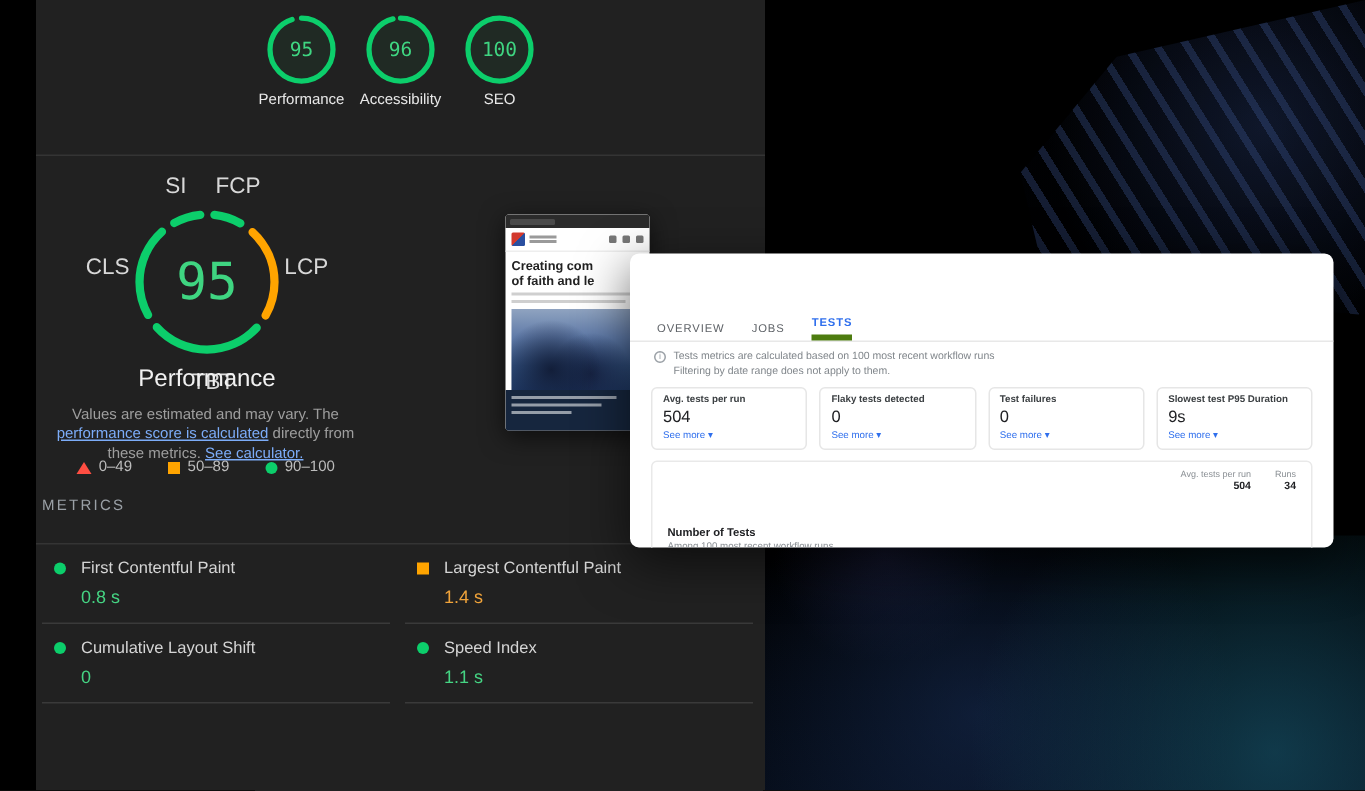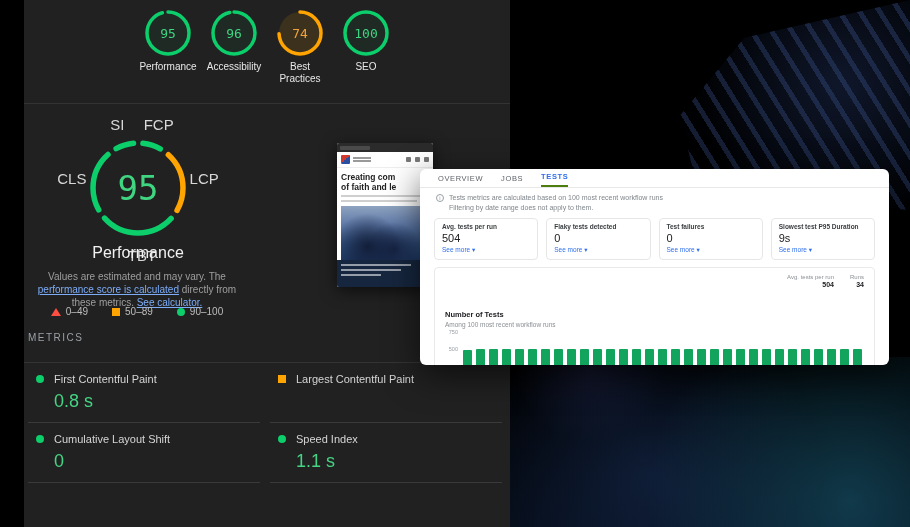--- a/index.html
+++ b/index.html
@@ -44,21 +44,21 @@
 
   .metrics-hd { position:absolute; left:4px; top:332px; font-size:10px; letter-spacing:1.5px; color:#9aa0a6; }
   .metrics-div { position:absolute; left:0; top:362px; width:486px; border-top:1px solid #343434; }
   .metrics-grid { position:absolute; left:4px; top:363px; width:474px; display:grid; grid-template-columns:1fr 1fr; column-gap:10px; }
   .mcell { padding:10px 4px 10px 8px; border-bottom:1px solid #3a3a3a; }
   .mcell.empty { border-bottom:none; }
   .mrow1 { display:flex; align-items:center; gap:10px; font-size:11px; color:#d5d5d5; }
   .mmark { width:8px; height:8px; flex:none; }
   .mmark.circle { border-radius:50%; background:#0cce6b; }
   .mmark.square { background:#ffa400; }
-  .mval { margin:6px 0 0 18px; font-size:18px; }
+  .mval { margin:6px 0 0 18px; font-size:12px; }
   .mval.pass { color:#45d483; } .mval.average { color:#f0a33a; }
 
   
   .thumb { position:absolute; left:337px; top:143px; width:96px; height:144px; background:#fff; border-radius:2px;
     box-shadow:0 4px 16px rgba(0,0,0,.6); overflow:hidden; }
   .thumb .tbar { height:9px; background:#2b2b2b; display:flex; align-items:center; padding-left:3px; }
   .thumb .tab { width:30px; height:4px; background:#4a4a4a; border-radius:1px; }
   .thumb .toolbar { height:16px; background:#fff; border-bottom:1px solid #eee; display:flex; align-items:center; padding:0 4px; }
   .thumb .logo { width:9px; height:9px; background:linear-gradient(135deg,#d2392e 0 50%,#2a4fa0 50% 100%); border-radius:1px; }
   .thumb .logotx { margin-left:3px; }
@@ -72,23 +72,23 @@
     background:
       radial-gradient(circle at 30% 75%, rgba(15,25,50,.9), transparent 45%),
       radial-gradient(circle at 60% 80%, rgba(20,30,60,.85), transparent 40%),
       linear-gradient(180deg,#8fa3c0 0%, #5f7aa8 35%, #31507f 70%, #203a66 100%); }
   .thumb .foot { height:30px; background:#16263e; padding:4px; }
   .thumb .foot i { display:block; height:2px; background:rgba(255,255,255,.55); margin-bottom:3px; }
 
   
   .dash { position:absolute; left:420px; top:169px; width:469px; height:196px; background:#fff; border-radius:6px;
     box-shadow:0 10px 34px rgba(0,0,0,.6); overflow:hidden; font-family:"Liberation Sans", sans-serif; }
-  .dtabs { height:19px; display:flex; align-items:flex-end; gap:18px; padding:0 18px; border-bottom:1px solid #e8e8e8; }
+  .dtabs { height:19px; display:flex; align-items:flex-end; gap:18px; padding:0 18px; border-bottom:1px solid #e8e8e8;margin-top:40px; }
   .dtab { font-size:7.5px; letter-spacing:.6px; color:#5f6368; padding-bottom:4px; cursor:pointer; }
-  .dtab.active { color:#2f6fed; border-bottom:2px solid #4d7c0f; font-weight:bold; }
+  .dtab.active { color:#2f6fed; border-bottom:4px solid #4d7c0f; font-weight:bold; }
   .dinfo { padding:5px 16px 3px; font-size:7px; line-height:10px; color:#80868b; display:flex; gap:5px; }
   .dinfo .i-ic { width:8px; height:8px; border:1px solid #9aa0a6; border-radius:50%; font-size:6px; line-height:7px; text-align:center; color:#9aa0a6; flex:none; margin-top:1px; }
   .dcards { display:flex; gap:8px; padding:2px 14px 0; }
   .dcard { flex:1; border:1px solid #e6e6e6; border-radius:4px; padding:4px 7px 5px; }
   .dcard .cl { font-size:6.5px; color:#3c4043; font-weight:bold; }
   .dcard .cv { font-size:11px; color:#202124; margin-top:2px; }
   .dcard .cm { font-size:6.5px; color:#2f6fed; margin-top:2px; cursor:pointer; }
   .chartcard { margin:7px 14px 0; border:1px solid #e9e9e9; border-radius:4px; padding:6px 10px 4px; }
   .chead { display:flex; justify-content:space-between; }
   .chead .t { font-size:7.5px; font-weight:bold; color:#202124;margin-top:36px; }
@@ -130,28 +130,20 @@
         <div class="cat">
           <svg width="50" height="50" viewBox="0 0 50 50">
             <circle cx="25" cy="25" r="21" fill="#0cce6b" fill-opacity="0.05" stroke="none"></circle>
             <circle cx="25" cy="25" r="21" fill="none" stroke="#0cce6b" stroke-width="3.5" stroke-linecap="round" stroke-dasharray="126.66901579274047 131.94689145077132" transform="rotate(-90 25 25)"></circle>
             <text x="25" y="29.5" text-anchor="middle" fill="#3fd581" font-size="13" font-family="DejaVu Sans Mono, monospace">96</text>
           </svg>
           <div class="lbl">Accessibility</div>
         </div>
         <div class="cat">
           <svg width="50" height="50" viewBox="0 0 50 50">
-            <circle cx="25" cy="25" r="21" fill="#ffa400" fill-opacity="0.12" stroke="none"></circle>
-            <circle cx="25" cy="25" r="21" fill="none" stroke="#ffa400" stroke-width="3.5" stroke-linecap="round" stroke-dasharray="97.64069967357078 131.94689145077132" transform="rotate(-90 25 25)"></circle>
-            <text x="25" y="29.5" text-anchor="middle" fill="#f0a33a" font-size="13" font-family="DejaVu Sans Mono, monospace">74</text>
-          </svg>
-          <div class="lbl">Best Practices</div>
-        </div>
-        <div class="cat">
-          <svg width="50" height="50" viewBox="0 0 50 50">
             <circle cx="25" cy="25" r="21" fill="#0cce6b" fill-opacity="0.05" stroke="none"></circle>
             <circle cx="25" cy="25" r="21" fill="none" stroke="#0cce6b" stroke-width="3.5" stroke-linecap="round" stroke-dasharray="131.94689145077132 131.94689145077132" transform="rotate(-90 25 25)"></circle>
             <text x="25" y="29.5" text-anchor="middle" fill="#3fd581" font-size="13" font-family="DejaVu Sans Mono, monospace">100</text>
           </svg>
           <div class="lbl">SEO</div>
         </div>
       </div>
 
     <div class="big-gauge" id="big-gauge">
         <svg width="160" height="160" viewBox="0 0 160 160" style="position:absolute;left:0;top:0">
@@ -197,20 +189,21 @@
             <span class="mmark circle"></span>
             <span>First Contentful Paint</span>
           </div>
           <div class="mval pass">0.8 s</div>
         </div>
         <div class="mcell">
           <div class="mrow1">
             <span class="mmark square"></span>
             <span>Largest Contentful Paint</span>
           </div>
+          <div class="mval average">1.4 s</div>
         </div>
         <div class="mcell">
           <div class="mrow1">
             <span class="mmark circle"></span>
             <span>Cumulative Layout Shift</span>
           </div>
           <div class="mval pass">0</div>
         </div>
         <div class="mcell">
           <div class="mrow1">

